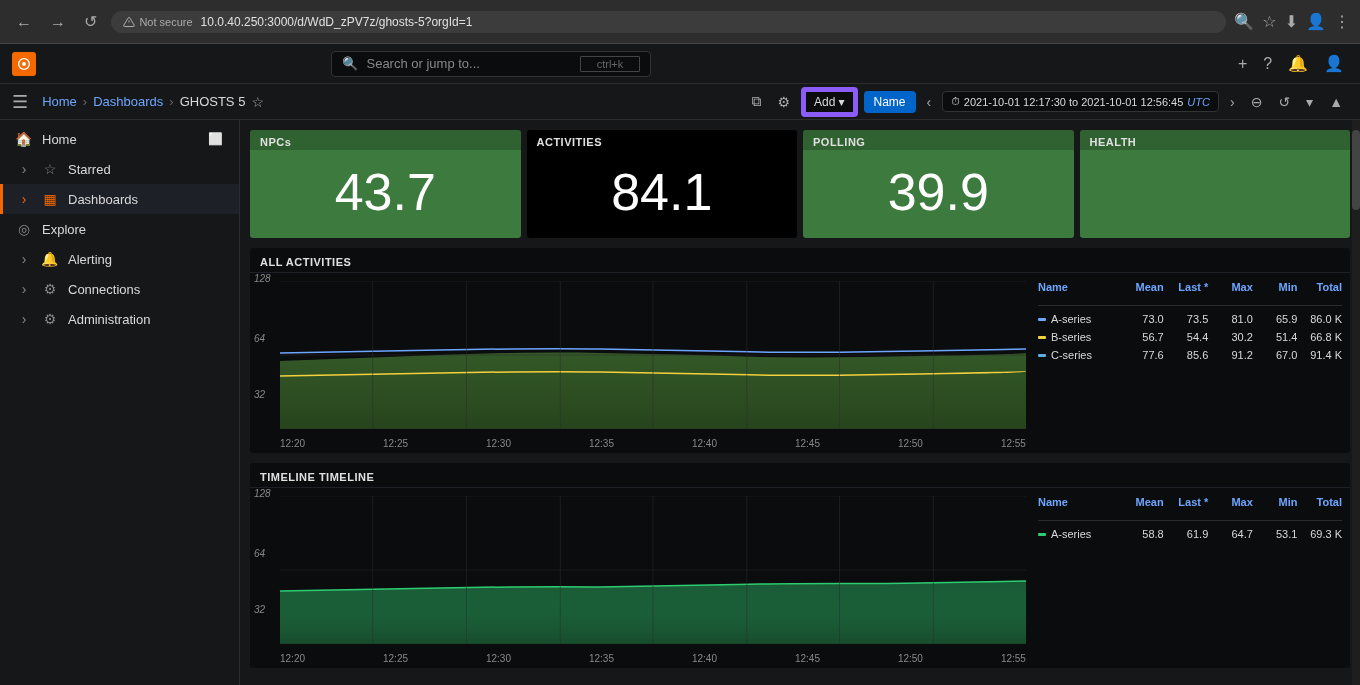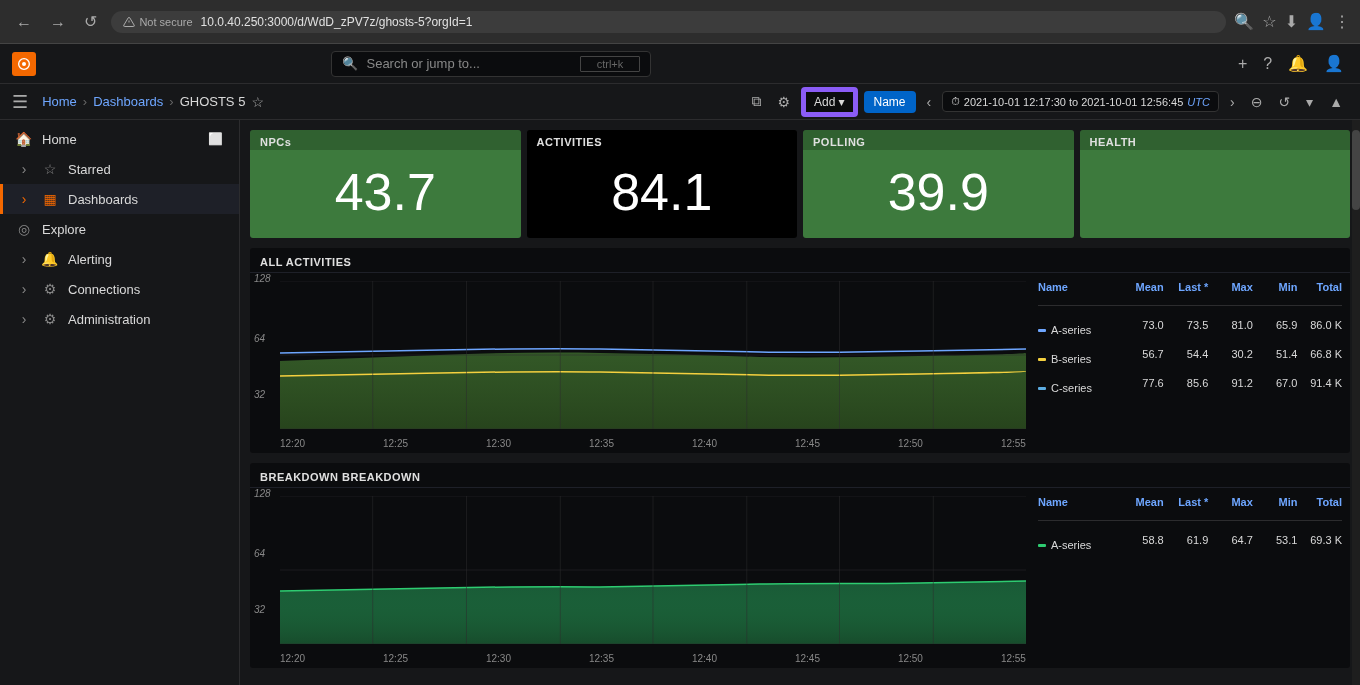--- a/index.html
+++ b/index.html
@@ -64,21 +64,21 @@
     
     .chart-panel { background: #0b0c0e; border-radius: 3px; margin-bottom: 10px; padding: 0; }
     .chart-panel-header { padding: 8px 10px 4px; font-size: 11px; font-weight: 700; letter-spacing: 0.5px; color: #e0e0e0; border-bottom: 1px solid #1e2028; }
     .chart-panel-body { display: flex; gap: 0; }
     .chart-area { flex: 1; position: relative; height: 180px; padding: 8px 4px 24px 30px; }
     .chart-legend { width: 320px; padding: 8px; font-size: 11px; }
     .legend-header { display: grid; grid-template-columns: 2fr 1fr 1fr 1fr 1fr 1fr; gap: 4px; color: #6ea6ff; font-weight: 600; padding-bottom: 12px; border-bottom: 1px solid #2c2c2e; margin-bottom: 4px; font-size: 11px; }
     .legend-header span:not(:first-child) { text-align: right; }
     .legend-row { display: grid; grid-template-columns: 2fr 1fr 1fr 1fr 1fr 1fr; gap: 4px; padding: 3px 0; align-items: center; }
     .legend-row span:not(:first-child) { text-align: right; color: #d9d9d9; }
-    .legend-name { display: flex; align-items: center; gap: 5px; margin-top: 11px; }
+    .legend-name { display: flex; align-items: center; gap: 5px; }
     .legend-dot { width: 8px; height: 3px; border-radius: 1px; flex-shrink: 0; }
     .y-axis-label { position: absolute; color: #888; font-size: 10px; left: 4px; font-style: italic; }
     .x-axis { position: absolute; bottom: 4px; left: 30px; right: 4px; display: flex; justify-content: space-between; color: #888; font-size: 10px; }
 
     
     .chart-svg { width: 100%; height: 100%; }
   </style>
 </head>
 <body>
 
@@ -305,21 +305,21 @@
             <span>85.6</span>
             <span>91.2</span>
             <span>67.0</span>
             <span>91.4 K</span>
           </div>
         </div>
       </div>
     </div>
 
     <div class="chart-panel">
-      <div class="chart-panel-header">BREAKDOWN BREAKDOWN</div>
+      <div class="chart-panel-header">TIMELINE TIMELINE</div>
       <div class="chart-panel-body">
         <div class="chart-area">
           <span class="y-axis-label" style="top:0px;">128</span>
           <span class="y-axis-label" style="top:60px;">64</span>
           <span class="y-axis-label" style="top:116px;">32</span>
           <svg class="chart-svg" viewBox="0 0 700 148" preserveAspectRatio="none">
             <defs>
               <linearGradient id="greenGrad2" x1="0" y1="0" x2="0" y2="1">
                 <stop offset="0%" stop-color="#2ecc71" stop-opacity="0.4"></stop>
                 <stop offset="100%" stop-color="#1a5c33" stop-opacity="0.8"></stop>

